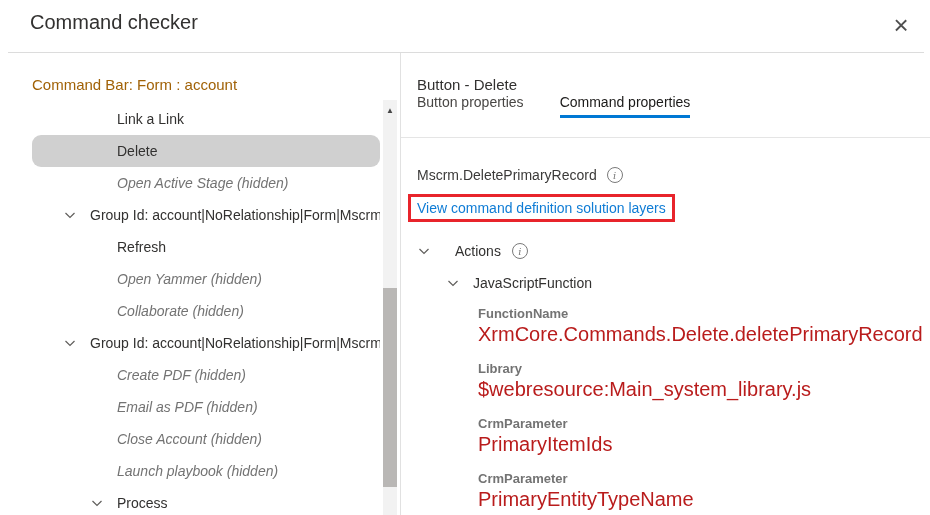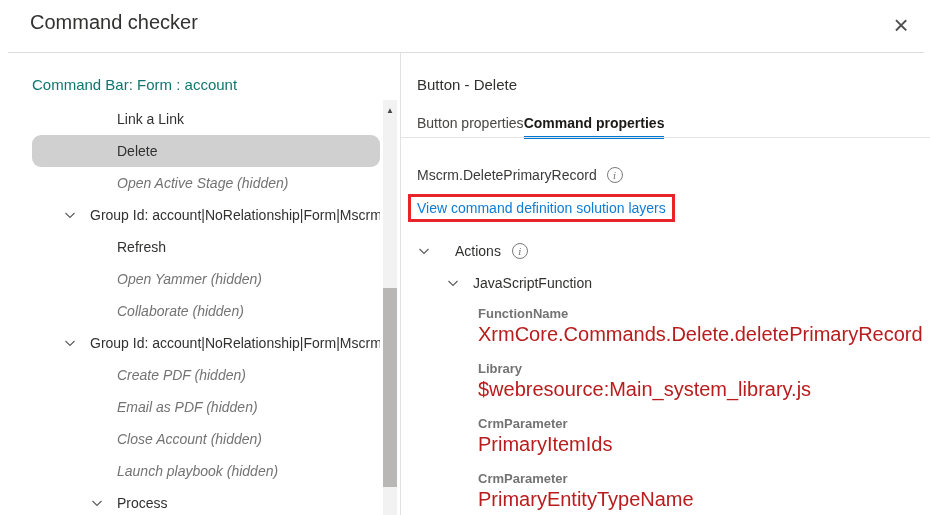--- a/index.html
+++ b/index.html
@@ -9,41 +9,41 @@
   }
   
   .dlg-title{position:absolute;left:30px;top:11px;font-size:20px;color:#323130;}
   .close-btn{position:absolute;right:12px;top:8px;width:34px;height:34px;border:0;background:transparent;
     font-size:26px;line-height:34px;color:#4f4f4f;cursor:pointer;text-align:center;padding:0;
     font-family:"Liberation Sans",sans-serif;}
   .hdr-divider{position:absolute;left:8px;right:6px;top:52px;height:1px;background:#dcdcdc;}
   .v-divider{position:absolute;left:400px;top:53px;bottom:0;width:1px;background:#e1e1e1;}
 
   
-  .left-title{position:absolute;left:32px;top:76px;font-size:15px;color:#0f766e;}
+  .left-title{position:absolute;left:32px;top:76px;font-size:15px;color:#a16207;}
   .tree{position:absolute;left:0;top:103px;width:400px;}
   .tree-row{height:32px;margin:0 20px 0 32px;display:flex;align-items:center;
     font-size:14px;color:#323130;overflow:hidden;white-space:nowrap;cursor:pointer;}
   .tree-row.selected{background:#d0d0d0;border-radius:9px;}
   .lvl-item{padding-left:85px;}
   .lvl-group{padding-left:31px;}
   .lvl-subgroup{padding-left:58px;}
   .tree-label.hidden-label{font-style:italic;color:#737373;}
   .chev{display:inline-flex;width:14px;margin-right:13px;flex:none;}
 
   
   .scrollbar{position:absolute;left:383px;top:100px;width:14px;height:415px;background:#f2f2f2;}
   .scroll-up{position:absolute;top:6px;left:0;width:14px;text-align:center;font-size:8px;color:#474747;cursor:pointer;}
   .scroll-thumb{position:absolute;top:188px;left:0;width:14px;height:199px;background:#b9b7b5;cursor:pointer;}
 
   
   .rp-title{position:absolute;left:417px;top:76px;font-size:15px;color:#323130;}
-  .tabs{position:absolute;left:417px;top:115px;display:flex;font-size:14px;}
+  .tabs{position:absolute;left:417px;top:94px;display:flex;gap:36px;font-size:14px;}
   .tab{padding-bottom:5px;color:#484644;cursor:pointer;border-bottom:3px solid transparent;}
-  .tab.active{color:#1b1a19;font-weight:bold;border-bottom-color:#0078d4;}
+  .tab.active{color:#1b1a19;font-weight:normal;border-bottom-color:#0078d4;}
   .tabs-divider{position:absolute;left:401px;right:0;top:137px;height:1px;background:#e5e5e5;}
 
   .command-row{position:absolute;left:417px;top:167px;display:flex;align-items:center;gap:10px;
     font-size:14px;color:#3b3a39;}
   .info-icon{display:inline-flex;align-items:center;justify-content:center;flex:none;
     width:14px;height:14px;border:1px solid #7a7a7a;border-radius:50%;
     font-size:10px;color:#7a7a7a;font-family:"DejaVu Serif",serif;font-style:italic;cursor:pointer;}
   .red-box{position:absolute;left:408px;top:194px;width:267px;height:28px;box-sizing:border-box;
     border:3px solid #e8242b;display:flex;align-items:center;padding-left:6px;}
   .def-link{font-size:14px;color:#0f7cd5;cursor:pointer;white-space:nowrap;}

